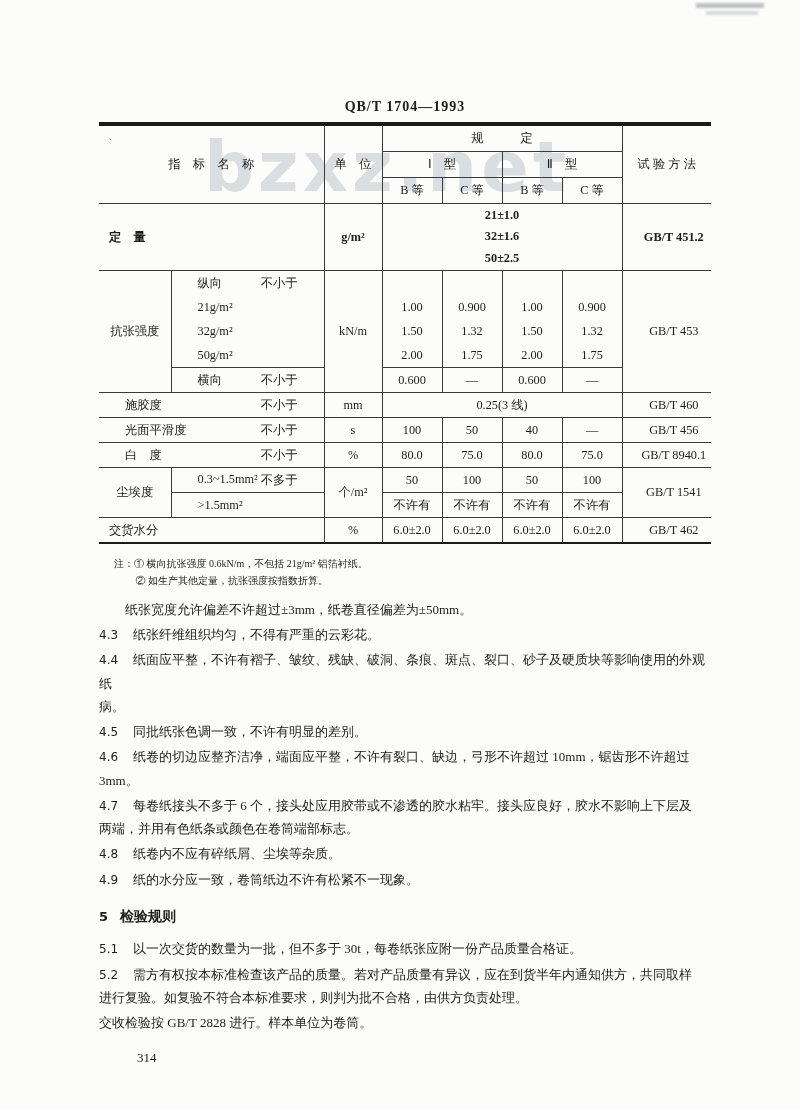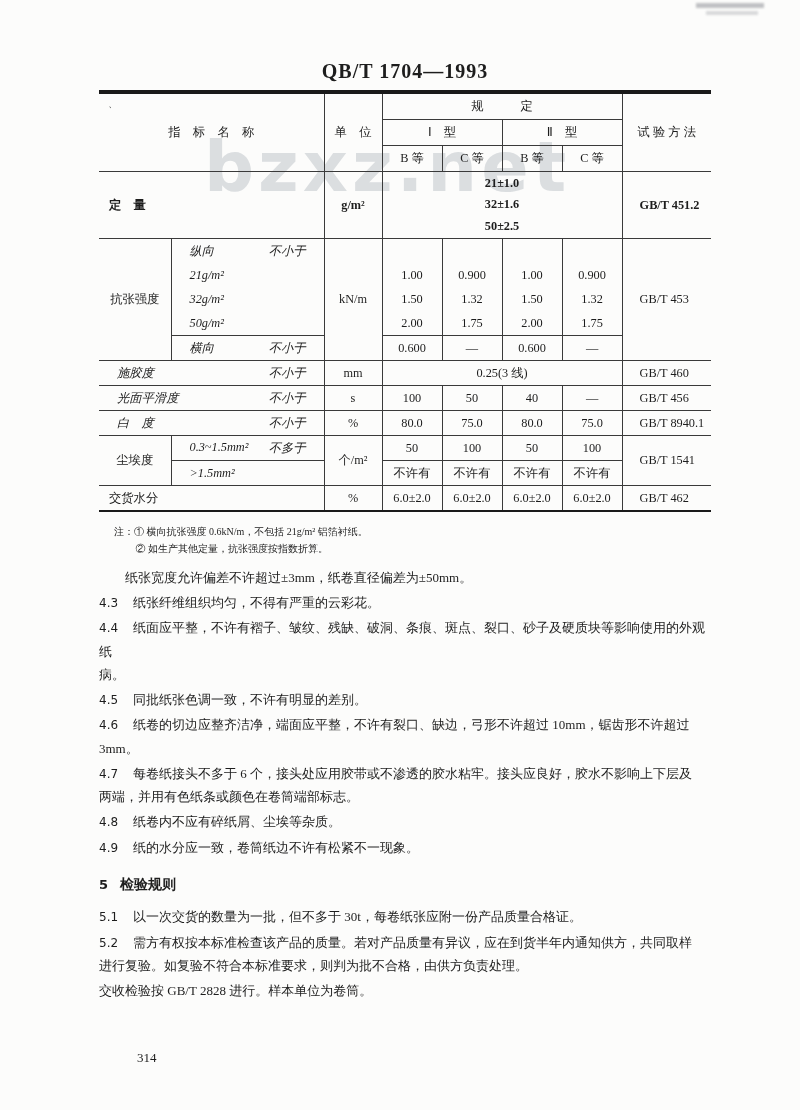--- a/index.html
+++ b/index.html
@@ -5,35 +5,35 @@
   html,body{margin:0;padding:0;}
   .page{width:800px;height:1110px;background:#fcfcfb;position:relative;overflow:hidden;
         font-family:"Liberation Serif",serif;color:#1d1d1d;}
   .noise{position:absolute;background:rgba(120,122,128,.45);filter:blur(1px);}
   .n1{left:696px;top:3px;width:68px;height:5px;}
   .n2{left:706px;top:11px;width:52px;height:4px;opacity:.6;}
   .watermark{position:absolute;left:204px;top:126px;z-index:0;
      font-family:"DejaVu Sans",sans-serif;font-weight:bold;font-size:70px;letter-spacing:4px;
      color:rgba(150,159,168,.32);filter:blur(.4px);}
   .content{position:absolute;left:99px;top:0;width:612px;z-index:1;}
-  .doc-header{padding-top:60px;text-align:center;font-weight:bold;font-size:20px;letter-spacing:1px;}
+  .doc-header{padding-top:99px;text-align:center;font-weight:bold;font-size:14px;letter-spacing:1px;}
   .header-rule{height:2px;background:#1a1a1a;margin-top:7px;}
   .table-title{text-align:center;font-size:13.5px;margin:13px 0 8px;}
   table{width:612px;border-collapse:collapse;border-top:2px solid #1a1a1a;border-bottom:2px solid #1a1a1a;
         font-size:12.3px;table-layout:fixed;}
   td{border-left:1px solid #3a3a3a;border-right:1px solid #3a3a3a;padding:0 3px;height:24px;
      text-align:center;vertical-align:middle;overflow:hidden;}
   tr + tr:not(.nt) > td{border-top:1px solid #3a3a3a;}
   td.fc{border-left:none;} td.lc{border-right:none;}
   tr.hrow td{height:25px;}
   tr.r-basis td{height:66px;font-weight:bold;}
   td.pre{white-space:pre-line;line-height:1.75;}
   td.name{text-align:left;padding-left:10px;}
-  td.method{text-align:left;padding-left:17px;}
-  td.split{padding:0 18px;text-align:left;font-style:italic;}
+  td.method{text-align:center;padding-left:17px;}
+  td.split{padding:0 26px;text-align:left;}
   td.split .r{float:right;} td.split .l{float:left;}
   td.rel{position:relative;}
   .tick{position:absolute;left:9px;top:3px;font-size:10px;color:#555;}
   .notes{font-size:10px;line-height:1.65;margin-top:12px;padding-left:15px;}
   .notes p{margin:0;}
   .note2{padding-left:2.15em;font-family:Liberation Serif, serif;}
   .clauses{margin-top:9px;}
   p.clause{font-size:13px;line-height:1.78;margin:2px 0;white-space:pre-wrap;}
   p.indent{font-size:13px;line-height:1.78;margin:2px 0;text-indent:2em;}
   .cnum{font-family:"DejaVu Sans",sans-serif;font-size:12px;margin-right:15px;}

